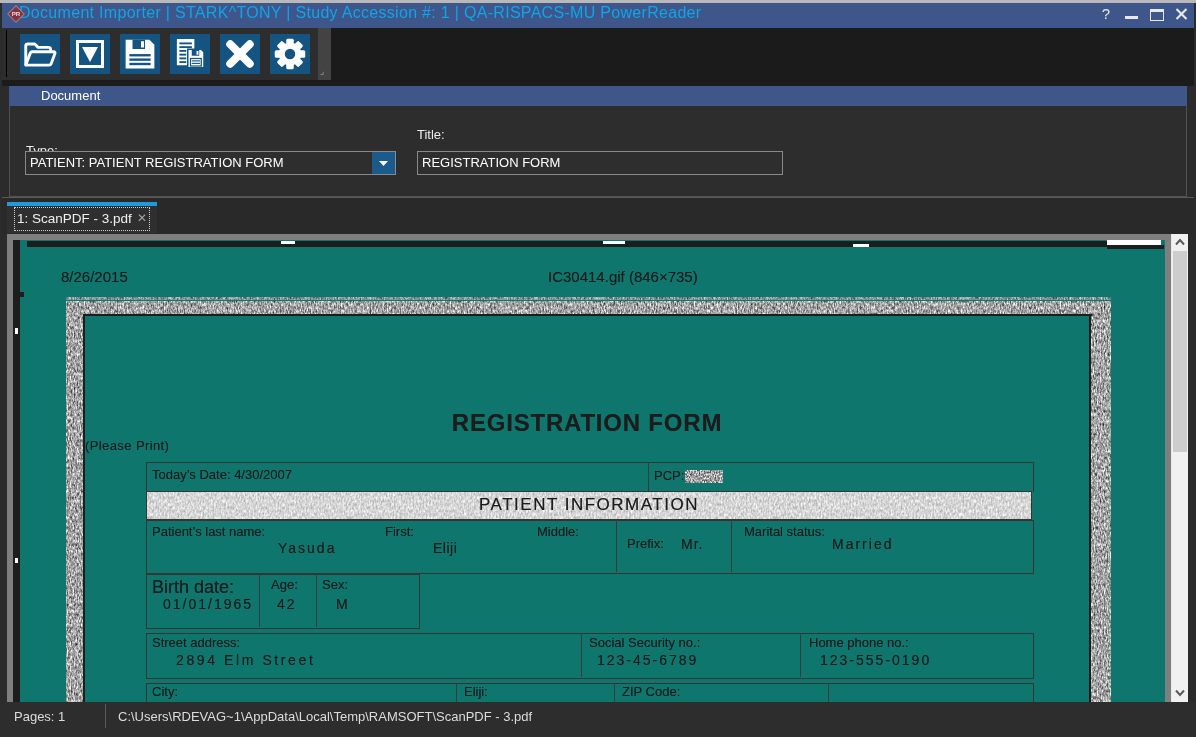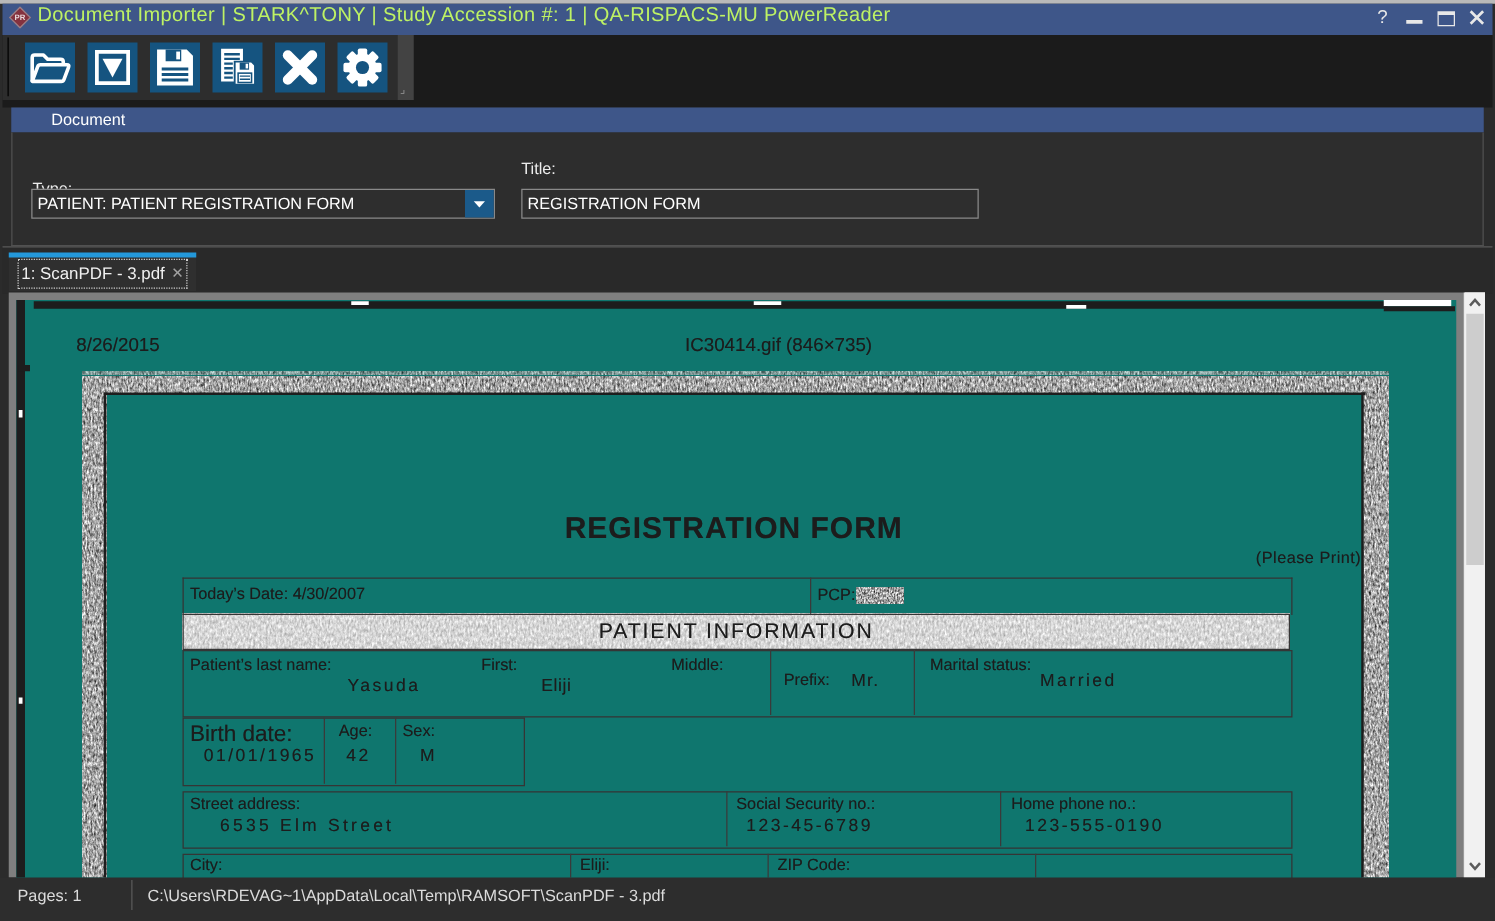--- a/index.html
+++ b/index.html
@@ -1,20 +1,20 @@
 <!DOCTYPE html>
 <html><head><meta charset="utf-8"><style>
 html,body{margin:0;padding:0}
 body{width:1196px;height:737px;position:relative;overflow:hidden;background:#2b2b2b;
   font-family:"Liberation Sans",sans-serif;-webkit-font-smoothing:antialiased}
 .abs{position:absolute}
 
 #topstrip{left:0;top:0;width:1196px;height:3px;background:#b9b9b9}
 #titlebar{left:2px;top:3px;width:1192px;height:25px;background:#3e5689;color:#fff}
-#title{left:30px;top:4px;font-size:16px;letter-spacing:.3px;color:#bef264;white-space:nowrap}
+#title{left:19px;top:4px;font-size:16px;letter-spacing:.3px;color:#0ea5e9;white-space:nowrap}
 .winbtn{top:3px;width:14px;text-align:center;font-size:14px;color:#e8e8e8}
 #toolrow{left:2px;top:28px;width:1192px;height:52px;background:#1b1b1b}
 #toolstrip{left:0;top:0;width:316px;height:52px;background:#2d2d2d}
 #grip{left:4px;top:2px;width:1px;height:47px;background:#000}
 #overflow{left:316px;top:0;width:13px;height:52px;background:#434343}
 #ofarrow{left:318px;top:38px;width:10px;height:10px;color:#9a9a9a;font-size:9px}
 .tbtn{top:6px;width:40px;height:40px;background:#155480}
 #gaprow{left:2px;top:80px;width:1192px;height:6px;background:#1b1b1b}
 #docbar{left:9px;top:86px;width:1178px;height:20px;background:#3e5689;color:#fff;
   font-size:13px;line-height:20px;padding-left:32px;box-sizing:border-box}
@@ -197,21 +197,21 @@
   <div class="sc bline" style="left:2px;top:52px;width:9px;height:5px"></div>
 
   <div class="sc" style="left:48px;top:28px;font-size:15px">8/26/2015</div>
   <div class="sc" style="left:535px;top:28px;font-size:15px">IC30414.gif (846×735)</div>
 
   <div class="sc bline" style="left:70px;top:74px;width:1009px;height:2px"></div>
   <div class="sc bline" style="left:70px;top:74px;width:2px;height:388px"></div>
   <div class="sc bline" style="left:1076px;top:74px;width:2px;height:388px"></div>
 
   <div class="sc" style="left:72px;top:169px;width:1004px;text-align:center;font-size:24px;font-weight:bold;letter-spacing:.8px">REGISTRATION FORM</div>
-  <div class="sc" style="left:72px;top:198px;width:1004px;text-align:right;font-size:13px;letter-spacing:.4px">(Please Print)</div>
+  <div class="sc" style="left:72px;top:198px;width:1004px;text-align:left;font-size:13px;letter-spacing:.4px">(Please Print)</div>
 
   <div class="sc brd" style="left:133px;top:222px;width:886px;height:29px;border-bottom:none"></div>
   <div class="sc" style="left:139px;top:227px;font-size:13px">Today’s Date: 4/30/2007</div>
   <div class="sc" style="left:635px;top:222px;width:1px;height:29px;background:#3a3a3a"></div>
   <div class="sc" style="left:641px;top:228px;font-size:13px">PCP:</div>
 
   <div class="sc" style="left:133px;top:251px;width:886px;height:29px;border:1.5px solid #353535;box-sizing:border-box"></div>
   <div class="sc" style="left:133px;top:255px;width:886px;text-align:center;font-size:17px;font-weight:normal;letter-spacing:1.5px">PATIENT INFORMATION</div>
 
   <div class="sc brd" style="left:133px;top:280px;width:886px;height:52px"></div>
@@ -234,21 +234,21 @@
   <div class="sc v" style="left:150px;top:356px">01/01/1965</div>
   <div class="sc" style="left:258px;top:337px;font-size:13px">Age:</div>
   <div class="sc v" style="left:264px;top:356px">42</div>
   <div class="sc" style="left:309px;top:337px;font-size:13px">Sex:</div>
   <div class="sc v" style="left:323px;top:356px">M</div>
 
   <div class="sc brd" style="left:133px;top:393px;width:886px;height:44px"></div>
   <div class="sc" style="left:568px;top:393px;width:1px;height:44px;background:#3a3a3a"></div>
   <div class="sc" style="left:787px;top:393px;width:1px;height:44px;background:#3a3a3a"></div>
   <div class="sc" style="left:139px;top:395px;font-size:13px">Street address:</div>
-  <div class="sc v" style="left:163px;top:412px;letter-spacing:2.6px">6535 Elm Street</div>
+  <div class="sc v" style="left:163px;top:412px;letter-spacing:2.6px">2894 Elm Street</div>
   <div class="sc" style="left:576px;top:395px;font-size:13px">Social Security no.:</div>
   <div class="sc v" style="left:584px;top:412px">123-45-6789</div>
   <div class="sc" style="left:796px;top:395px;font-size:13px">Home phone no.:</div>
   <div class="sc v" style="left:807px;top:412px">123-555-0190</div>
 
   <div class="sc brd" style="left:133px;top:443px;width:886px;height:30px"></div>
   <div class="sc" style="left:443px;top:443px;width:1px;height:19px;background:#3a3a3a"></div>
   <div class="sc" style="left:601px;top:443px;width:1px;height:19px;background:#3a3a3a"></div>
   <div class="sc" style="left:815px;top:443px;width:1px;height:19px;background:#3a3a3a"></div>
   <div class="sc" style="left:139px;top:444px;font-size:13px">City:</div>

